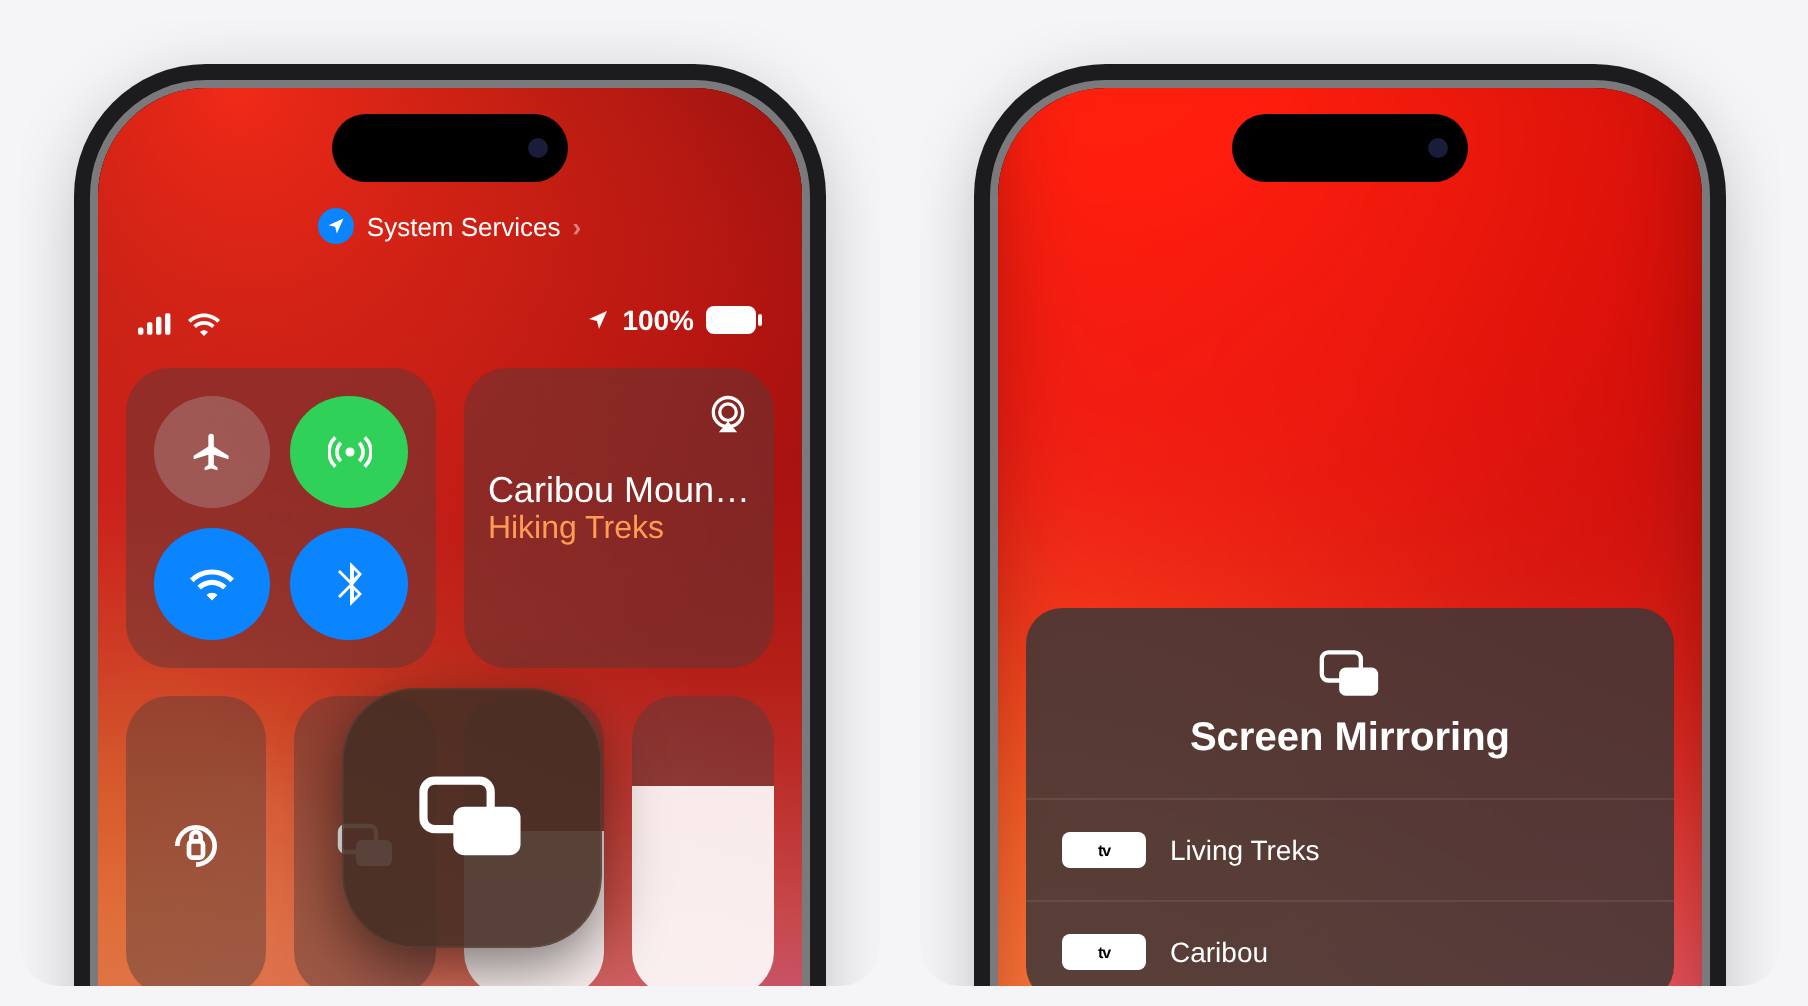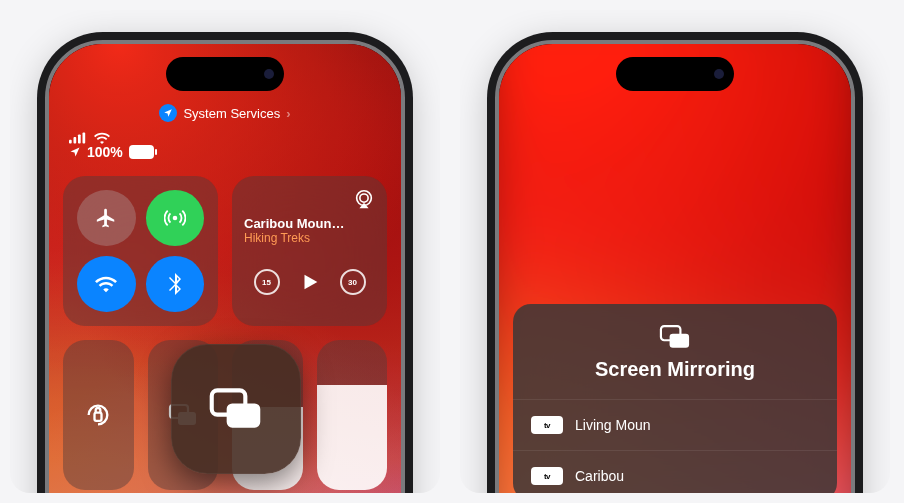--- a/index.html
+++ b/index.html
@@ -76,32 +76,32 @@
     padding: 60px 14px 0;
     background: rgba(0,0,0,.05);
   }
 
   .cc-header {
     display: flex;
     align-items: center;
     justify-content: center;
     gap: 6px;
     font-size: 13px;
-    margin-bottom: 10px;
+    margin-bottom: 30px;
     color: #fff;
   }
   .cc-header .loc-dot{
     width:18px;height:18px;border-radius:50%;background:#0a84ff;display:flex;align-items:center;justify-content:center;
   }
   .cc-header .chev { color: rgba(255,255,255,.45); font-weight:600;}
 
   .status-row {
-    display:flex; justify-content:space-between; align-items:flex-start;
+    display:flex; justify-content:space-between; align-items:flex-end;
     padding: 0 6px 16px;
-    font-size:14px; font-weight:600;flex-direction:column;
+    font-size:14px; font-weight:600;
   }
   .status-row .left, .status-row .right { display:flex; align-items:center; gap:6px;}
 
   .cc-grid {
     display:grid;
     grid-template-columns: 1fr 1fr;
     grid-auto-rows: 150px;
     gap: 14px;
   }
   .card {
@@ -122,22 +122,22 @@
     border-radius:50%;
     display:flex;align-items:center;justify-content:center;
   }
   .tog.grey{background:rgba(180,170,170,.35);}
   .tog.green{background:#30d158;}
   .tog.blue{background:#0a84ff;}
   .tog svg,.tog span{color:#fff;}
 
   .media{padding:12px 12px 10px;color:#fff;}
   .media .icon-top{display:flex;justify-content:flex-end;}
-  .media .title{font-size:13px;font-weight:700;margin-top:6px;white-space:nowrap;overflow:hidden;text-overflow:ellipsis;}
-  .media .sub{font-size:12px;color:#ff9b55;white-space:nowrap;overflow:hidden;text-overflow:ellipsis;}
+  .media .title{font-size:18px;font-weight:400;margin-top:17px;white-space:nowrap;overflow:hidden;text-overflow:ellipsis;}
+  .media .sub{font-size:16px;color:#ff9b55;white-space:nowrap;overflow:hidden;text-overflow:ellipsis;}
   .media .controls{display:flex;justify-content:space-around;align-items:center;margin-top:24px;}
   .circ15,.circ30{width:26px;height:26px;border:2px solid rgba(255,255,255,.85);border-radius:50%;display:flex;align-items:center;justify-content:center;font-size:8px;font-weight:700;position:relative;}
   .circ15::before,.circ30::before{content:"";position:absolute;}
 
   .half-grid{display:grid;grid-template-columns:1fr 1fr;gap:14px;height:100%;}
   .tile{background: rgba(80,60,60,.45);border-radius:22px;display:flex;align-items:center;justify-content:center;}
 
   .magnify {
     position:absolute;
     width:130px;height:130px;border-radius:28%;
@@ -163,21 +163,21 @@
     border-bottom:1px solid rgba(255,255,255,.08);
   }
   .sheet-head .lbl{font-size:20px;font-weight:600;margin-top:8px;}
   .sheet-row{
     display:flex;align-items:center;gap:12px;
     padding:16px 18px;font-size:14px;
     border-bottom:1px solid rgba(255,255,255,.08);
   }
   .sheet-row:last-child{border-bottom:none;}
   .atv-badge{
-    width:32px;height:18px;border-radius:4px;background:#fff;color:#000;
+    width:42px;height:18px;border-radius:4px;background:#fff;color:#000;
     font-size:8px;font-weight:700;display:flex;align-items:center;justify-content:center;
     letter-spacing:-.5px;
   }
 
   
   svg { display:block; }
   .white { fill:#fff; }
   .whiteStroke { stroke:#fff; fill:none; }
 
 </style>
@@ -254,31 +254,20 @@
         <div class="card media">
           <div class="icon-top">
             <svg width="22" height="22" viewBox="0 0 24 24">
                 <circle class="whiteStroke" stroke-width="1.8" cx="12" cy="11" r="8"></circle>
                 <circle class="whiteStroke" stroke-width="1.8" cx="12" cy="11" r="4.5"></circle>
                 <path class="white" d="M12 16l5 6H7l5-6z"></path>
               </svg>
           </div>
           <div class="title">Caribou Moun…</div>
           <div class="sub">Hiking Treks</div>
-          <div class="controls">
-            <div class="circ15">
-                <span>15</span>
-              </div>
-            <svg width="22" height="22" viewBox="0 0 24 24">
-                <path class="white" d="M6 4l14 8-14 8V4z"></path>
-              </svg>
-            <div class="circ30">
-                <span>30</span>
-              </div>
-          </div>
         </div>
 
         <div class="half-grid">
           <div class="tile">
             <svg width="28" height="28" viewBox="0 0 24 24">
                 <path class="whiteStroke" stroke-width="2" d="M4 12a8 8 0 118 8"></path>
                 <rect class="whiteStroke" stroke-width="2" x="9" y="10" width="6" height="7" rx="1.5"></rect>
                 <path class="whiteStroke" stroke-width="2" d="M10 10V8a2 2 0 014 0v2"></path>
               </svg>
           </div>
@@ -321,21 +310,21 @@
         <svg width="34" height="26" viewBox="0 0 30 24" style="margin:auto;">
             <rect class="whiteStroke" stroke-width="2" x="2" y="2" width="18" height="13" rx="3"></rect>
             <rect class="white" x="10" y="9" width="18" height="13" rx="3"></rect>
           </svg>
         <div class="lbl">Screen Mirroring</div>
       </div>
       <div class="sheet-row">
         <span class="atv-badge">
             <span>tv</span>
           </span>
-        <span>Living Moun</span>
+        <span>Living Treks</span>
       </div>
       <div class="sheet-row">
         <span class="atv-badge">
             <span>tv</span>
           </span>
         <span>Caribou</span>
       </div>
     </div>
   </div>
 </div>

